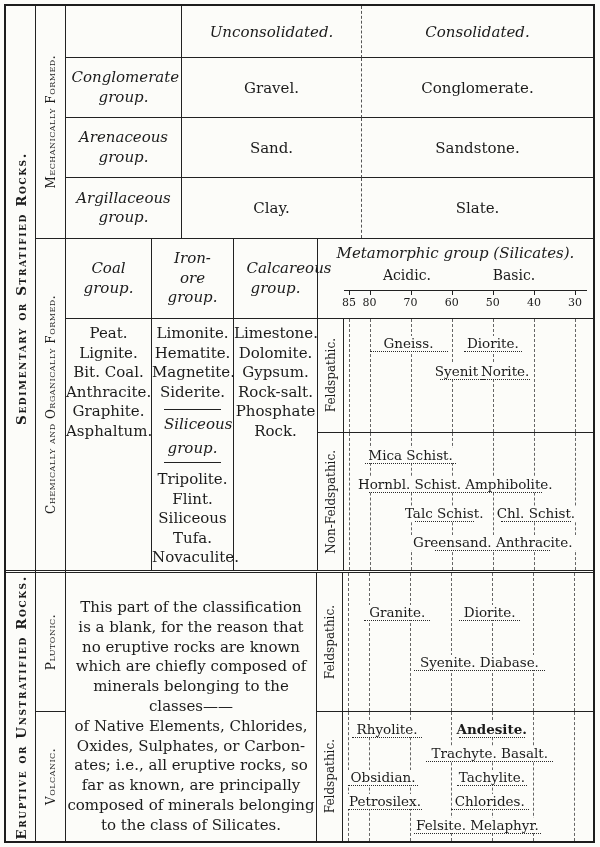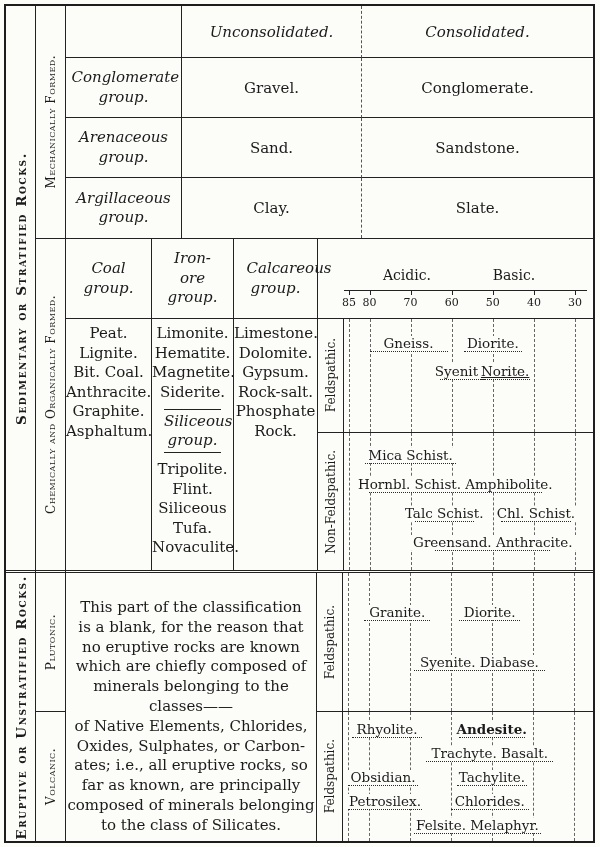--- a/index.html
+++ b/index.html
@@ -29,21 +29,21 @@
   .secB{grid-column:3;grid-row:2;display:grid;grid-template-columns:85px 82px 84px 1fr;grid-template-rows:80px 1fr;border-top:1px solid #222}
   .bh{border-bottom:1px solid #222;display:flex;align-items:center;justify-content:center;text-align:center}
   .grp2{font-style:italic;font-size:15px;line-height:1.3;max-width:58px}
   .meta-hdr{position:relative;display:block}
   .meta-title{position:absolute;top:5px;left:0;right:0;text-align:center;font-style:italic;font-size:15px}
   .ab-label{position:absolute;top:28px;transform:translateX(-50%);font-size:14px}
   .scale-line{position:absolute;top:51px;left:26px;right:6px;border-top:1.4px solid #222}
   .scale-tick{position:absolute;top:51px;height:5px;width:0;border-left:1px solid #222}
   .scale-num{position:absolute;top:57px;transform:translateX(-50%);font-size:11px}
   .bodycell{font-size:15px;text-align:center;padding-top:5px;line-height:19.5px}
-  .subhdr{border-top:1px solid #222;border-bottom:1px solid #222;margin:7px 12px;padding:2px 0;font-style:italic;line-height:19px}
+  .subhdr{border-top:1px solid #222;border-bottom:1px solid #222;margin:7px 12px;padding:2px 0;font-style:italic;line-height:24px}
   .meta-body{display:grid;grid-template-columns:26px 1fr;grid-template-rows:114px 1fr}
   .feld-cell{border-right:1px solid #222;display:flex;align-items:center;justify-content:center;overflow:hidden}
   .feld-txt{font-size:12px}
   .chart{position:relative;overflow:hidden}
   .dash-v{position:absolute;top:0;bottom:0;width:0;border-left:1px dashed #666;z-index:1}
   .rock{position:absolute;height:18px;border-bottom:1.6px dotted #2a2a2a;display:flex;align-items:flex-end;justify-content:center;z-index:2}
   .rock span{white-space:nowrap;background:#fcfcf9;padding:0 3px;font-size:13.5px;line-height:15px}
   .secC{grid-column:3;grid-row:3;display:grid;grid-template-columns:251px 1fr;grid-template-rows:139px 1fr;border-top:3px double #222}
   .note-cell{grid-row:1/3;grid-column:1;border-right:1px solid #222;padding-top:25px;text-align:center;font-size:15px;line-height:19.8px}
   .c-meta{display:grid;grid-template-columns:26px 1fr}
@@ -105,20 +105,21 @@
       <div class="bh">
           <span class="grp2">Coal group.</span>
         </div>
       <div class="bh sL">
           <span class="grp2">Iron-ore group.</span>
         </div>
       <div class="bh sL">
           <span class="grp2">Calcareous group.</span>
         </div>
       <div class="bh sL meta-hdr">
+        <div class="meta-title">Metamorphic group (Silicates).</div>
         <div class="ab-label" style="left:89px">Acidic.</div>
         <div class="ab-label" style="left:196px">Basic.</div>
         <div class="scale-line"></div>
       <div class="scale-tick" style="left: 31px;"></div>
           <div class="scale-num" style="left: 31px;">85</div>
           <div class="scale-tick" style="left: 51.5px;"></div>
           <div class="scale-num" style="left: 51.5px;">80</div>
           <div class="scale-tick" style="left: 92.6px;"></div>
           <div class="scale-num" style="left: 92.6px;">70</div>
           <div class="scale-tick" style="left: 133.7px;"></div>
@@ -176,21 +177,21 @@
             <div class="dash-v" style="left: 231px;"></div>
             <div class="rock" style="left: 25.5px; width: 78.1px; top: 15px;">
               <span>Gneiss.</span>
             </div>
             <div class="rock" style="left: 120.1px; width: 57.5px; top: 15px;">
               <span>Diorite.</span>
             </div>
             <div class="rock" style="left: 96px; width: 45.2px; top: 43px;">
               <span>Syenite.</span>
             </div>
-            <div class="rock" style="left: 136.5px; width: 49.3px; top: 43px; text-decoration: underline;">
+            <div class="rock" style="left: 136.5px; width: 49.3px; top: 43px;">
               <span>Norite.</span>
             </div>
           </div>
         <div class="feld-cell">
           <div class="vtext feld-txt">Non-Feldspathic.</div>
         </div>
         <div class="chart">
             <div class="dash-v" style="left: 5px;"></div>
             <div class="dash-v" style="left: 25.5px;"></div>
             <div class="dash-v" style="left: 66.6px;"></div>

